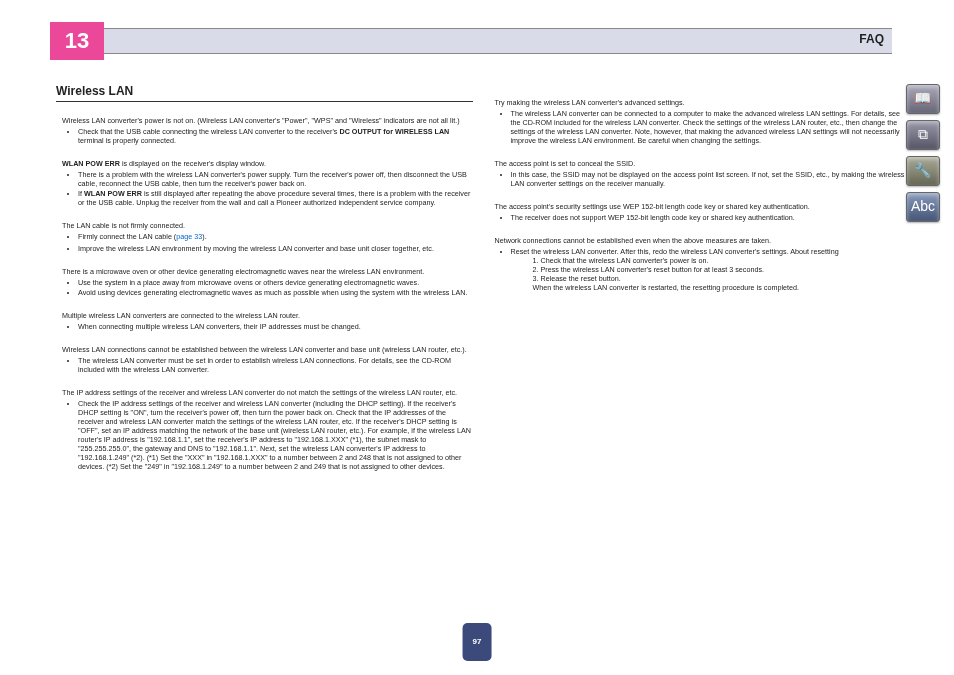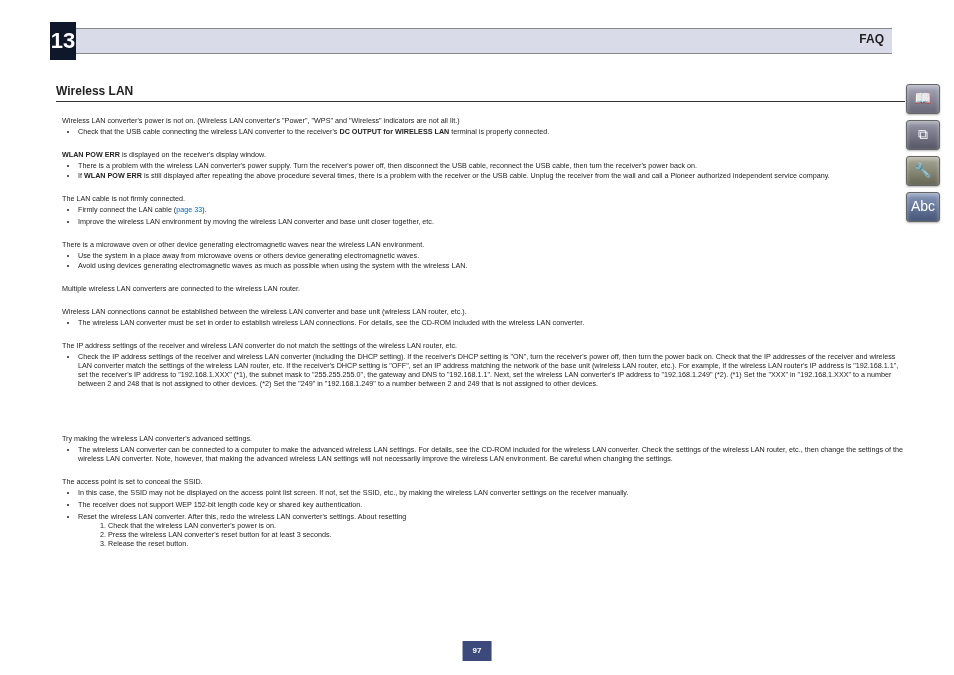--- a/index.html
+++ b/index.html
@@ -20,23 +20,23 @@
     right: 62px;
     height: 26px;
     background: #d9dbe8;
     border-top: 1px solid #888;
     border-bottom: 1px solid #888;
   }
   .chapter-box {
     position: absolute;
     top: 22px;
     left: 50px;
-    width: 26px;
+    width: 54px;
     height: 38px;
-    background: #0f172a;
+    background: #ec4899;
     color: #fff;
     font-size: 22px;
     font-weight: bold;
     display: flex;
     align-items: center;
     justify-content: center;
   }
   .faq-label {
     position: absolute;
     top: 32px;
@@ -44,22 +44,21 @@
     font-size: 12px;
     font-weight: bold;
     color: #222;
   }
   .content {
     position: absolute;
     top: 84px;
     left: 56px;
     right: 49px;
     display: flex;
-    gap: 29px;
-    flex-direction: column;
+    gap: 16px;
   }
   .col { flex: 1; min-width: 0; }
   h2 {
     font-size: 12px;
     font-weight: bold;
     border-bottom: 1.5px solid #333;
     padding-bottom: 2px;
     margin-bottom: 4px;
   }
   .topic {
@@ -75,22 +74,22 @@
   a { color: #0066cc; cursor: pointer; }
   .page-badge {
     position: absolute;
     bottom: 14px;
     left: 50%;
     transform: translateX(-50%);
     background: #3b4a7a;
     color: #fff;
     font-size: 8px;
     font-weight: bold;
-    padding: 5px 10px;
-    border-radius: 0;
+    padding: 14px 10px;
+    border-radius: 5px;
   }
   .side-icons {
     position: absolute;
     top: 84px;
     right: 14px;
     width: 34px;
     display: flex;
     flex-direction: column;
     gap: 6px;
   }
@@ -151,20 +150,23 @@
         <li>Improve the wireless LAN environment by moving the wireless LAN converter and base unit closer together, etc.</li>
       </ul>
 
     <div class="intro">There is a microwave oven or other device generating electromagnetic waves near the wireless LAN environment.</div>
     <ul>
       <li>Use the system in a place away from microwave ovens or others device generating electromagnetic waves.</li>
       <li>Avoid using devices generating electromagnetic waves as much as possible when using the system with the wireless LAN.</li>
     </ul>
 
     <div class="intro">Multiple wireless LAN converters are connected to the wireless LAN router.</div>
+    <ul>
+        <li>When connecting multiple wireless LAN converters, their IP addresses must be changed.</li>
+      </ul>
 
     <div class="intro">Wireless LAN connections cannot be established between the wireless LAN converter and base unit (wireless LAN router, etc.).</div>
     <ul>
         <li>The wireless LAN converter must be set in order to establish wireless LAN connections. For details, see the CD-ROM included with the wireless LAN converter.</li>
       </ul>
 
     <div class="intro">The IP address settings of the receiver and wireless LAN converter do not match the settings of the wireless LAN router, etc.</div>
     <ul>
         <li>Check the IP address settings of the receiver and wireless LAN converter (including the DHCP setting). If the receiver's DHCP setting is "ON", turn the receiver's power off, then turn the power back on. Check that the IP addresses of the receiver and wireless LAN converter match the settings of the wireless LAN router, etc. If the receiver's DHCP setting is "OFF", set an IP address matching the network of the base unit (wireless LAN router, etc.). For example, if the wireless LAN router's IP address is "192.168.1.1", set the receiver's IP address to "192.168.1.XXX" (*1), the subnet mask to "255.255.255.0", the gateway and DNS to "192.168.1.1". Next, set the wireless LAN converter's IP address to "192.168.1.249" (*2). (*1) Set the "XXX" in "192.168.1.XXX" to a number between 2 and 248 that is not assigned to other devices. (*2) Set the "249" in "192.168.1.249" to a number between 2 and 249 that is not assigned to other devices.</li>
       </ul>
@@ -174,28 +176,31 @@
     <div class="intro">Try making the wireless LAN converter's advanced settings.</div>
     <ul>
         <li>The wireless LAN converter can be connected to a computer to make the advanced wireless LAN settings. For details, see the CD-ROM included for the wireless LAN converter. Check the settings of the wireless LAN router, etc., then change the settings of the wireless LAN converter. Note, however, that making the advanced wireless LAN settings will not necessarily improve the wireless LAN environment. Be careful when changing the settings.</li>
       </ul>
 
     <div class="intro">The access point is set to conceal the SSID.</div>
     <ul>
         <li>In this case, the SSID may not be displayed on the access point list screen. If not, set the SSID, etc., by making the wireless LAN converter settings on the receiver manually.</li>
       </ul>
 
+    <div class="intro">The access point's security settings use WEP 152-bit length code key or shared key authentication.</div>
     <ul>
         <li>The receiver does not support WEP 152-bit length code key or shared key authentication.</li>
       </ul>
 
+    <div class="intro">Network connections cannot be established even when the above measures are taken.</div>
     <ul>
         <li>
       <span>Reset the wireless LAN converter. After this, redo the wireless LAN converter's settings. About resetting</span>
       <div class="indent">1. Check that the wireless LAN converter's power is on.</div>
       <div class="indent">2. Press the wireless LAN converter's reset button for at least 3 seconds.</div>
       <div class="indent">3. Release the reset button.</div>
+      <div class="indent">When the wireless LAN converter is restarted, the resetting procedure is completed.</div>
     </li>
       </ul>
   </div>
 </div>
 
 <div class="page-badge">97</div>
 
 </body></html>

